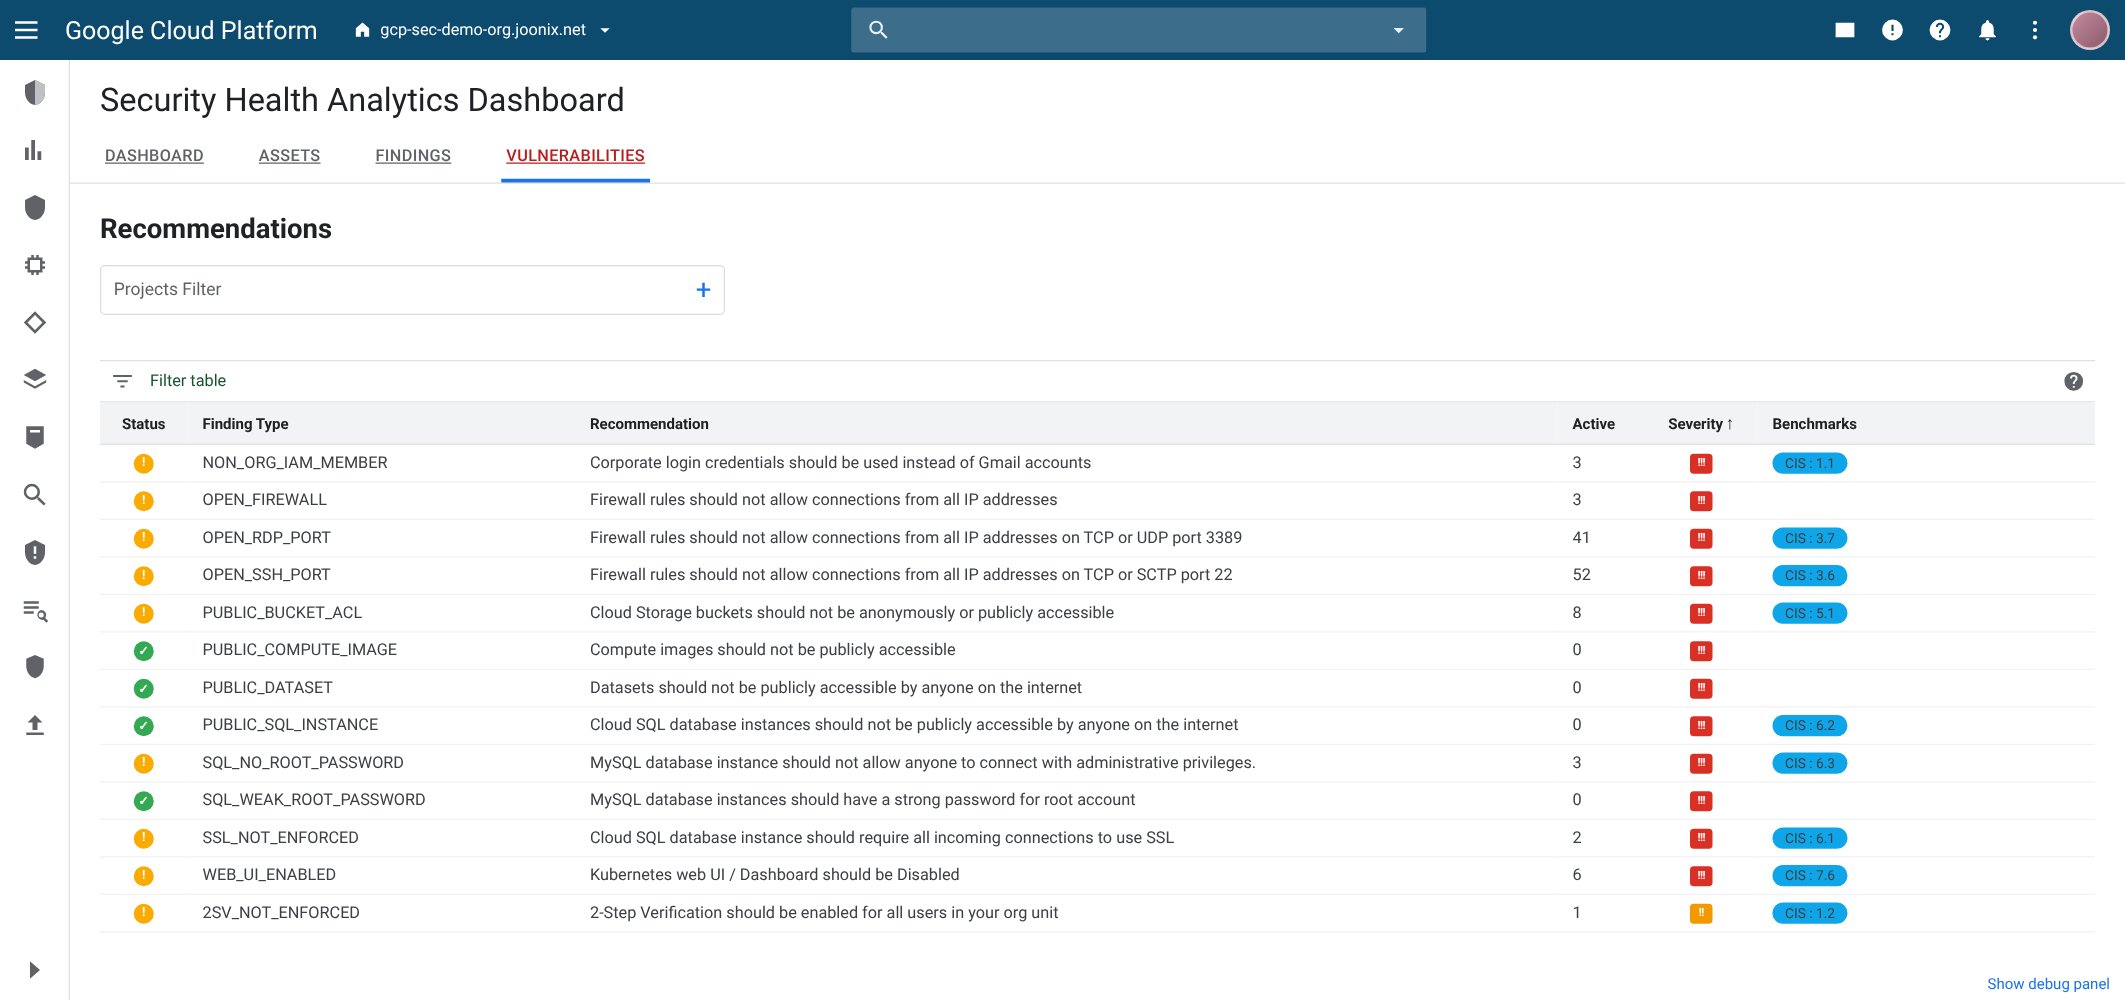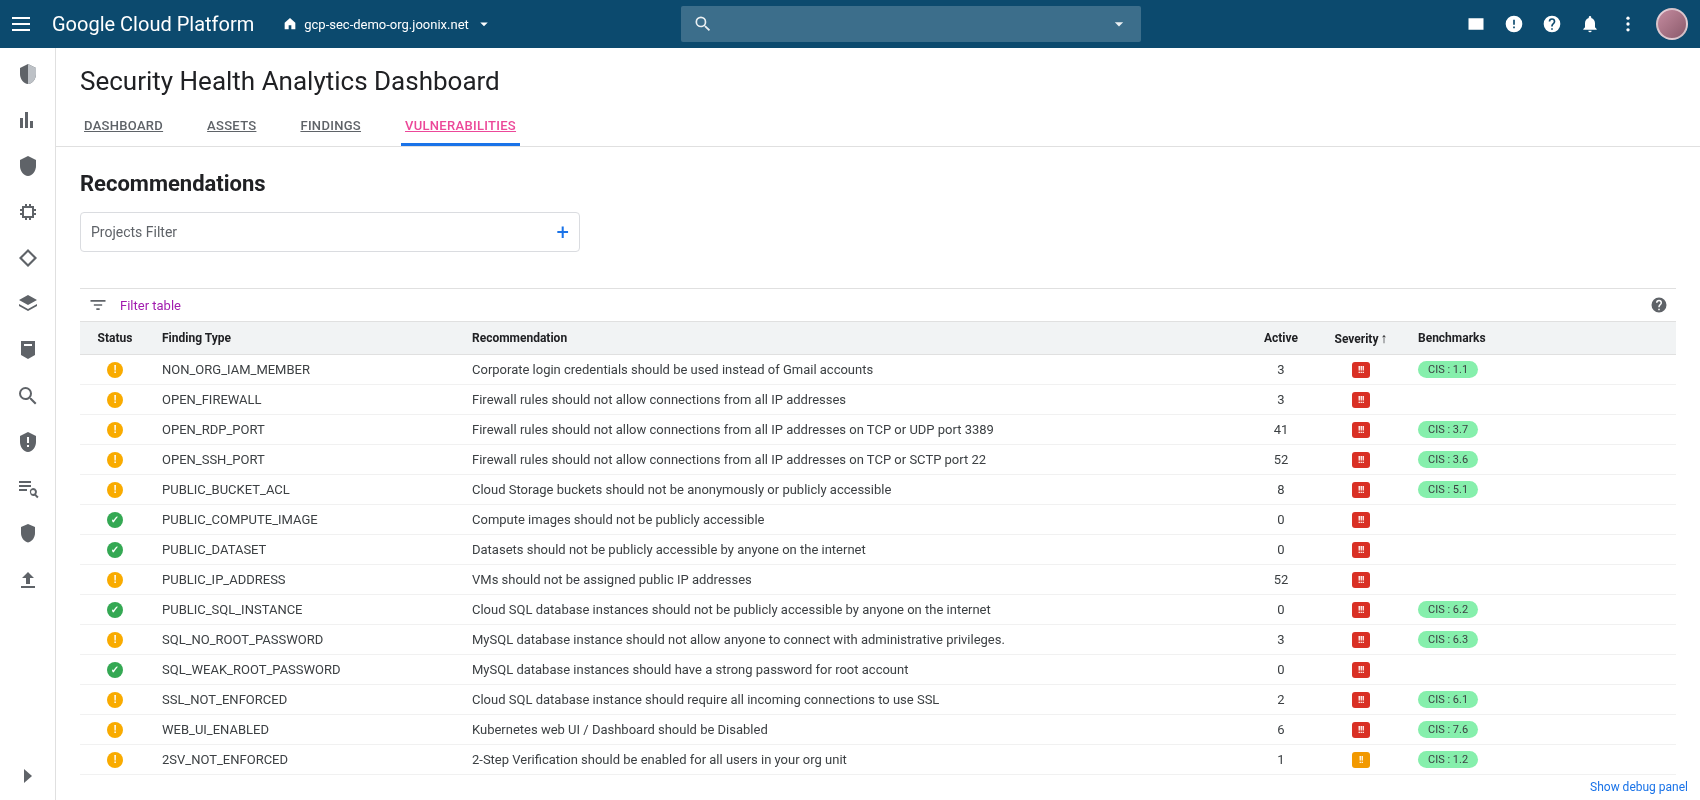--- a/index.html
+++ b/index.html
@@ -18,56 +18,56 @@
 
   .shell { display: flex; height: calc(800px - 48px); }
   .leftnav { width: 56px; border-right: 1px solid #e0e0e0; display: flex; flex-direction: column; align-items: center; padding-top: 14px; gap: 22px; }
   .nav-icon { width: 24px; height: 24px; fill: #5f6368; cursor: pointer; }
   .nav-expand { margin-top: auto; margin-bottom: 12px; }
 
   .main { flex: 1; display: flex; flex-direction: column; overflow: hidden; }
   .page-title { font-size: 26px; font-weight: 400; padding: 18px 24px 12px; }
   .tabs { display: flex; gap: 36px; padding: 0 24px; border-bottom: 1px solid #e0e0e0; }
   .tab { padding: 10px 4px; font-size: 13px; font-weight: 500; color: #5f6368; letter-spacing: 0.3px; cursor: pointer; border-bottom: 3px solid transparent; text-decoration: underline; }
-  .tab.active { color: #ec4899; border-bottom-color: #1a73e8; }
+  .tab.active { color: #b91c1c; border-bottom-color: #1a73e8; }
 
   .content { padding: 24px; overflow: auto; flex: 1; position: relative; }
   .section-title { font-size: 22px; font-weight: 700; margin-bottom: 16px; }
   .filter-box { display: flex; align-items: center; border: 1px solid #dadce0; border-radius: 4px; width: 500px; height: 40px; padding: 0 10px; margin-bottom: 36px; }
   .filter-box .ph { color: #5f6368; font-size: 14px; flex: 1; }
   .filter-box .plus { color: #1a73e8; font-size: 22px; cursor: pointer; }
 
   .table-filter-row { display: flex; align-items: center; gap: 12px; padding: 6px 8px; border-top: 1px solid #e0e0e0; border-bottom: 1px solid #e0e0e0; }
-  .table-filter-row .ph { color: #a21caf; font-size: 13px; }
+  .table-filter-row .ph { color: #14532d; font-size: 13px; }
   .help-right { margin-left: auto; color: #5f6368; cursor: pointer; }
 
   table { width: 100%; border-collapse: collapse; table-layout: fixed; }
   thead th { text-align: left; font-size: 12px; font-weight: 700; color: #202124; background: #f1f3f4; padding: 8px 12px; border-bottom: 1px solid #e0e0e0; }
   tbody td { padding: 6px 12px; font-size: 13px; color: #3c4043; border-bottom: 1px solid #f1f1f1; white-space: nowrap; overflow: hidden; text-overflow: ellipsis; }
   th.col-status, td.col-status { width: 70px; text-align: center; }
   th.col-finding, td.col-finding { width: 310px; }
   th.col-rec, td.col-rec { width: auto; }
-  th.col-active, td.col-active { width: 70px; text-align: center; }
+  th.col-active, td.col-active { width: 70px; text-align: left; }
   th.col-sev, td.col-sev { width: 90px; text-align: center; }
   th.col-bench, td.col-bench { width: 270px; }
   .sort-arrow { font-size: 14px; margin-left: 2px; }
 
   .status-ico { display: inline-flex; width: 16px; height: 16px; border-radius: 50%; align-items: center; justify-content: center; font-size: 10px; color: #fff; }
   .status-warn { background: #f9ab00; }
   .status-warn::after { content: "!"; font-weight: bold; }
   .status-ok { background: #34a853; }
   .status-ok::after { content: "✓"; font-weight: bold; }
 
   .sev-badge { display: inline-flex; width: 18px; height: 16px; border-radius: 3px; align-items: center; justify-content: center; font-size: 9px; color: #fff; font-weight: bold; letter-spacing: -0.5px; }
   .sev-critical { background: #d93025; }
   .sev-critical::after { content: "!!!"; }
   .sev-high { background: #f29900; }
   .sev-high::after { content: "!!"; }
 
-  .bench-chip { display: inline-block; background: #86efac; color: #3c4043; font-size: 11px; padding: 2px 10px; border-radius: 10px; }
+  .bench-chip { display: inline-block; background: #0ea5e9; color: #3c4043; font-size: 11px; padding: 2px 10px; border-radius: 10px; }
 
   .debug-link { position: fixed; bottom: 6px; right: 12px; color: #1a73e8; font-size: 12px; cursor: pointer; }
 </style>
 </head>
 <body>
 
 <div class="topbar">
   <div class="hamburger">
       <span></span>
       <span></span>
@@ -249,28 +249,20 @@
             </tr>
             <tr>
               <td class="col-status"><span class="status-ico status-ok"></span></td>
               <td class="col-finding">PUBLIC_DATASET</td>
               <td class="col-rec">Datasets should not be publicly accessible by anyone on the internet</td>
               <td class="col-active">0</td>
               <td class="col-sev"><span class="sev-badge sev-critical"></span></td>
               <td class="col-bench"></td>
             </tr>
             <tr>
-              <td class="col-status"><span class="status-ico status-warn"></span></td>
-              <td class="col-finding">PUBLIC_IP_ADDRESS</td>
-              <td class="col-rec">VMs should not be assigned public IP addresses</td>
-              <td class="col-active">52</td>
-              <td class="col-sev"><span class="sev-badge sev-critical"></span></td>
-              <td class="col-bench"></td>
-            </tr>
-            <tr>
               <td class="col-status"><span class="status-ico status-ok"></span></td>
               <td class="col-finding">PUBLIC_SQL_INSTANCE</td>
               <td class="col-rec">Cloud SQL database instances should not be publicly accessible by anyone on the internet</td>
               <td class="col-active">0</td>
               <td class="col-sev"><span class="sev-badge sev-critical"></span></td>
               <td class="col-bench"><span class="bench-chip">CIS : 6.2</span></td>
             </tr>
             <tr>
               <td class="col-status"><span class="status-ico status-warn"></span></td>
               <td class="col-finding">SQL_NO_ROOT_PASSWORD</td>

